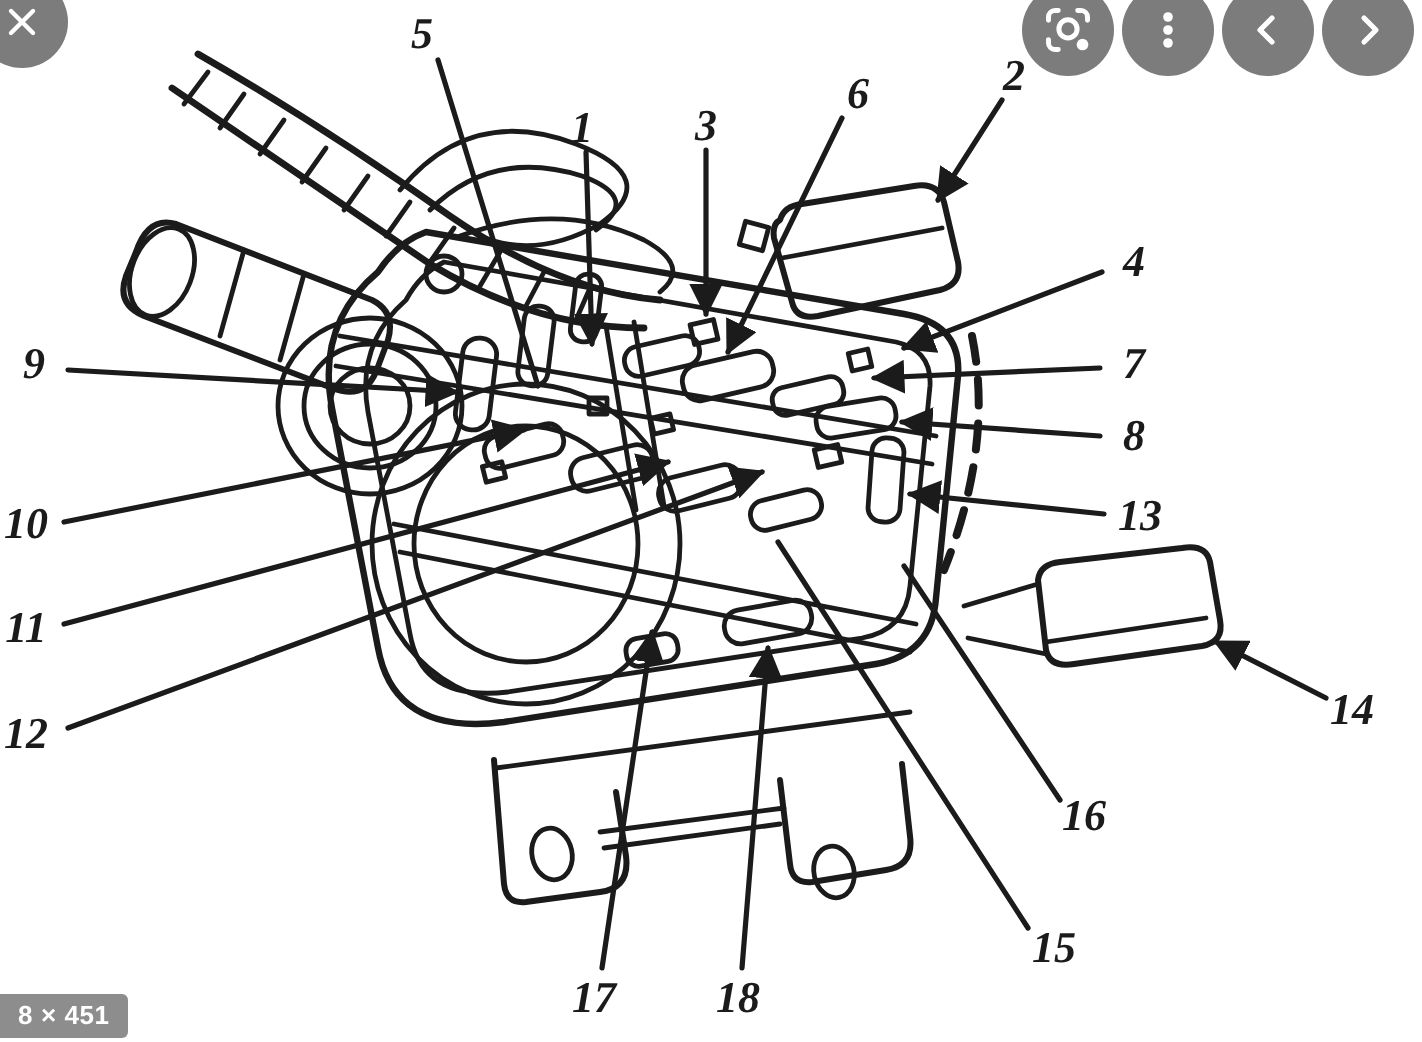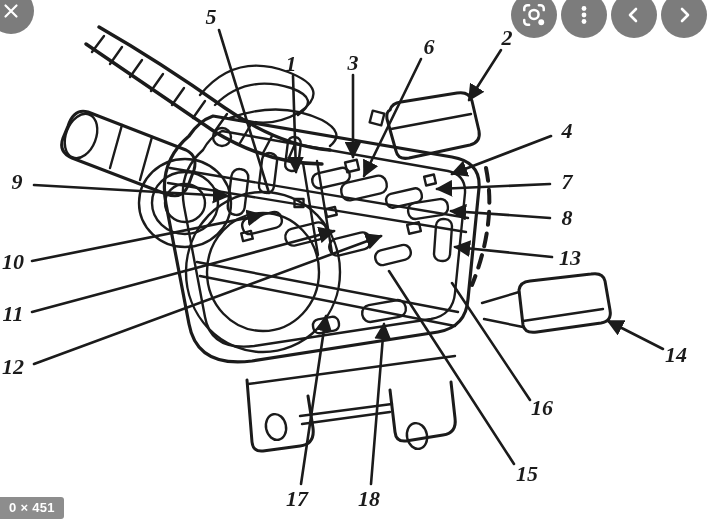--- a/index.html
+++ b/index.html
@@ -226,14 +226,14 @@
   </div>
 
   <div class="circle-btn" style="left: 661px; top: -8px; background: rgb(124, 124, 124);" title="Next image">
     <span style="display:flex;">
       <svg width="24" height="24" viewBox="0 0 24 24">
         <path d="M10 6 L16 12 L10 18" stroke="#fff" stroke-width="2.6" stroke-linecap="round" stroke-linejoin="round" fill="none"></path>
       </svg>
     </span>
   </div>
 
-  <div class="size-badge" style="background: rgb(141, 141, 141);">0 × 451</div>
+  <div class="size-badge" style="background: rgb(141, 141, 141);">8 × 451</div>
 </div>
 
 </body></html>

